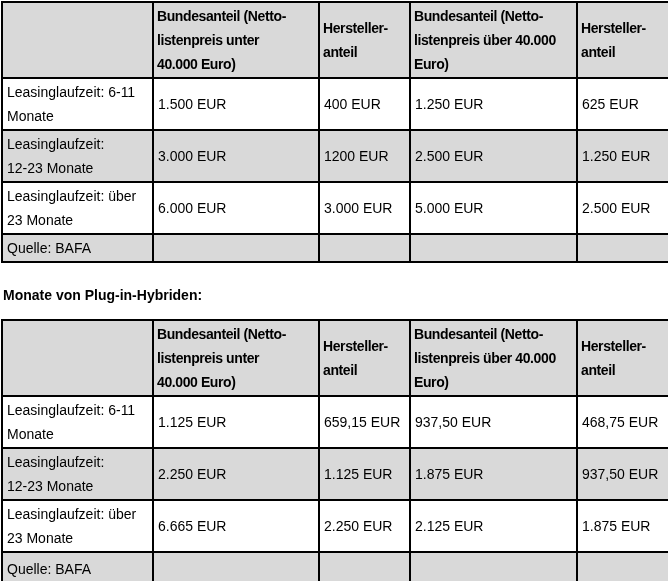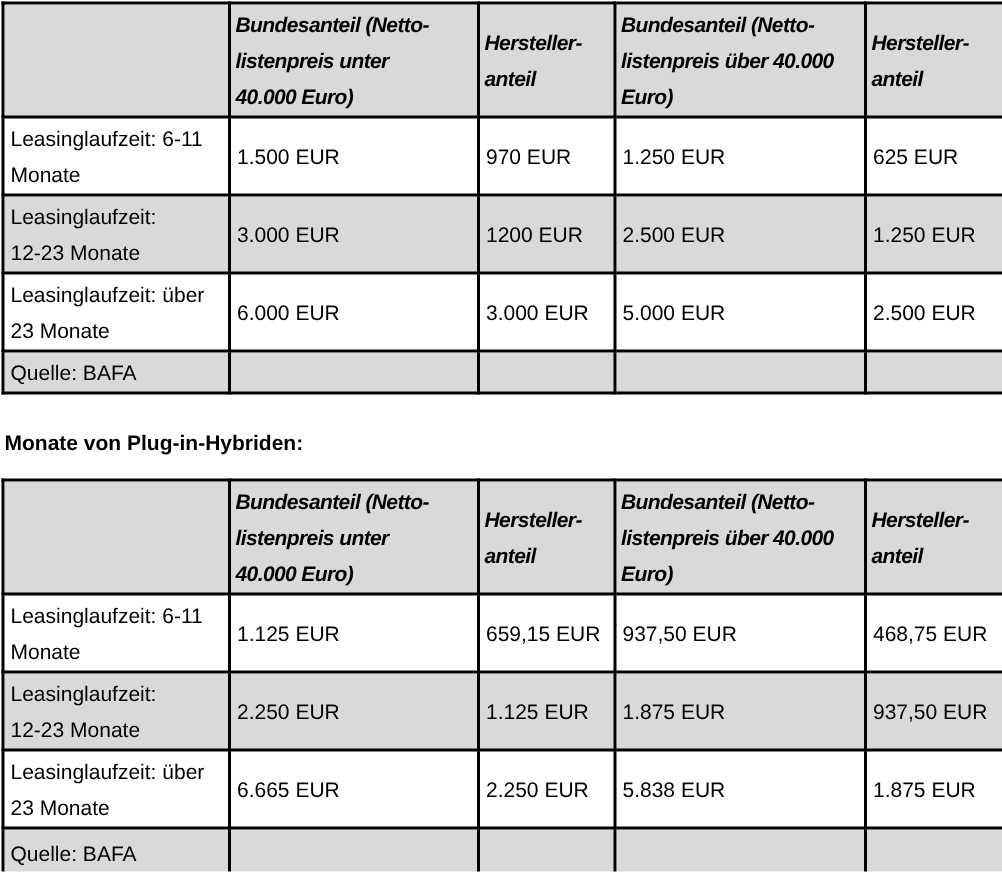--- a/index.html
+++ b/index.html
@@ -20,21 +20,21 @@
     text-align:left;
     white-space:pre-line;
     overflow:hidden;
   }
   table.grid th{
     background:#d9d9d9;
     font-weight:bold;
     letter-spacing:-0.4px;
     padding:1px 3px;
   }
-  tr.row-header{height:59px;font-style:italic;}
+  tr.row-header{height:59px;}
   tr.row-data{height:52px;margin-top:38px;}
   tr.row-source-1{height:27px;}
   tr.row-source-2{height:33px;}
   tr.row-gray td{background:#d9d9d9;}
   tr.row-white td{background:#ffffff;}
   .section-heading{
     font-weight:bold;
     margin:20px 0 12px 2px;
     line-height:24px;
   }
@@ -61,21 +61,21 @@
     <th>Bundesanteil (Netto-
 listenpreis über 40.000
 Euro)</th>
     <th>Hersteller-
 anteil</th>
   </tr>
   <tr class="row-data row-white">
     <td>Leasinglaufzeit: 6-11
 Monate</td>
     <td>1.500 EUR</td>
-    <td>970 EUR</td>
+    <td>400 EUR</td>
     <td>1.250 EUR</td>
     <td>625 EUR</td>
   </tr>
   <tr class="row-data row-gray">
     <td>Leasinglaufzeit:
 12-23 Monate</td>
     <td>3.000 EUR</td>
     <td>1200 EUR</td>
     <td>2.500 EUR</td>
     <td>1.250 EUR</td>
@@ -136,21 +136,21 @@
     <td>2.250 EUR</td>
     <td>1.125 EUR</td>
     <td>1.875 EUR</td>
     <td>937,50 EUR</td>
   </tr>
   <tr class="row-data row-white">
     <td>Leasinglaufzeit: über
 23 Monate</td>
     <td>6.665 EUR</td>
     <td>2.250 EUR</td>
-    <td>5.838 EUR</td>
+    <td>2.125 EUR</td>
     <td>1.875 EUR</td>
   </tr>
   <tr class="row-source-2 row-gray">
     <td>Quelle: BAFA</td>
     <td></td>
     <td></td>
     <td></td>
     <td></td>
   </tr>
 </tbody>

